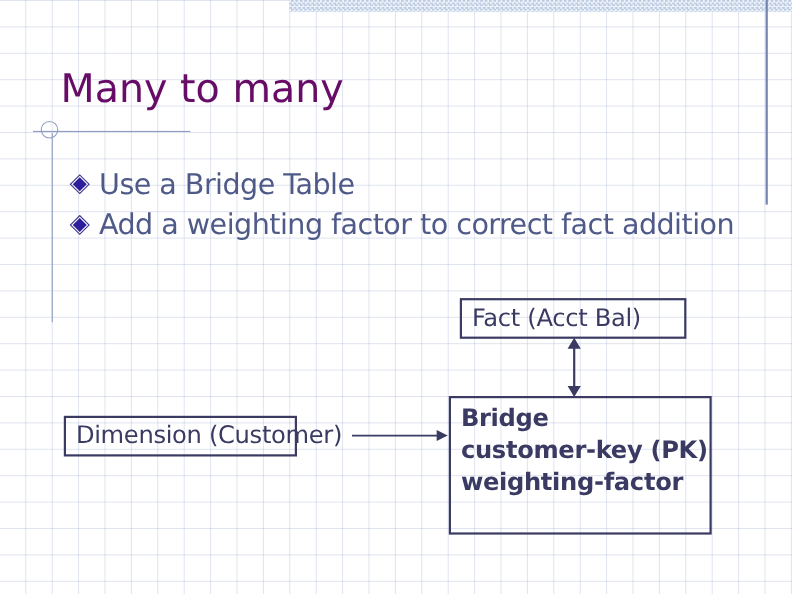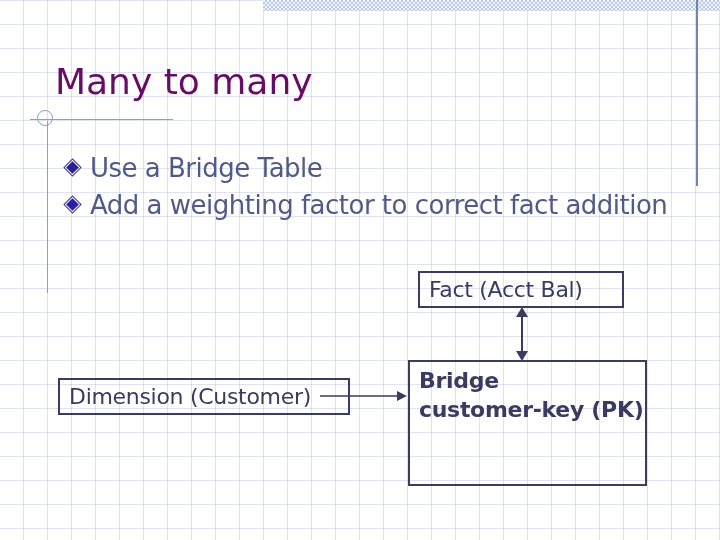--- a/index.html
+++ b/index.html
@@ -64,21 +64,21 @@
     position:absolute;
     border:2px solid #3a3a62;
     box-sizing:border-box;
     color:#3a3a62;
     font-size:22px;
     letter-spacing:-0.3px;
     background:transparent;
   }
   .box.single{display:flex;align-items:center;padding-left:9px;white-space:nowrap;}
   .box-fact{left:418px;top:271px;width:206px;height:37px;text-align:right;}
-  .box-dimension{left:58px;top:378px;width:292px;height:37px;}
+  .box-dimension{left:58px;top:378px;width:212px;height:37px;}
   .box-bridge{left:408px;top:360px;width:239px;height:126px;padding:4px 0 0 9px;line-height:29px;font-weight:bold;}
   .box-bridge div{white-space:nowrap;}
 
   .connectors{position:absolute;left:0;top:0;width:720px;height:540px;pointer-events:none;}
 </style>
 </head>
 <body>
 
 <div class="slide">
 
@@ -110,20 +110,21 @@
     <span>Fact (Acct Bal)</span>
   </div>
 
   <div class="box single box-dimension">
     <span>Dimension (Customer)</span>
   </div>
 
   <div class="box box-bridge">
     <div>Bridge</div>
     <div>customer-key (PK)</div>
+    <div>weighting-factor</div>
   </div>
 
   <svg class="connectors" viewBox="0 0 720 540" xmlns="http://www.w3.org/2000/svg">
 
     <g>
       <line x1="522" y1="314" x2="522" y2="354" stroke="#3a3a62" stroke-width="2"></line>
       <polygon points="522,307 516,317 528,317" fill="#3a3a62"></polygon>
       <polygon points="522,361 516,351 528,351" fill="#3a3a62"></polygon>
     </g>
 

